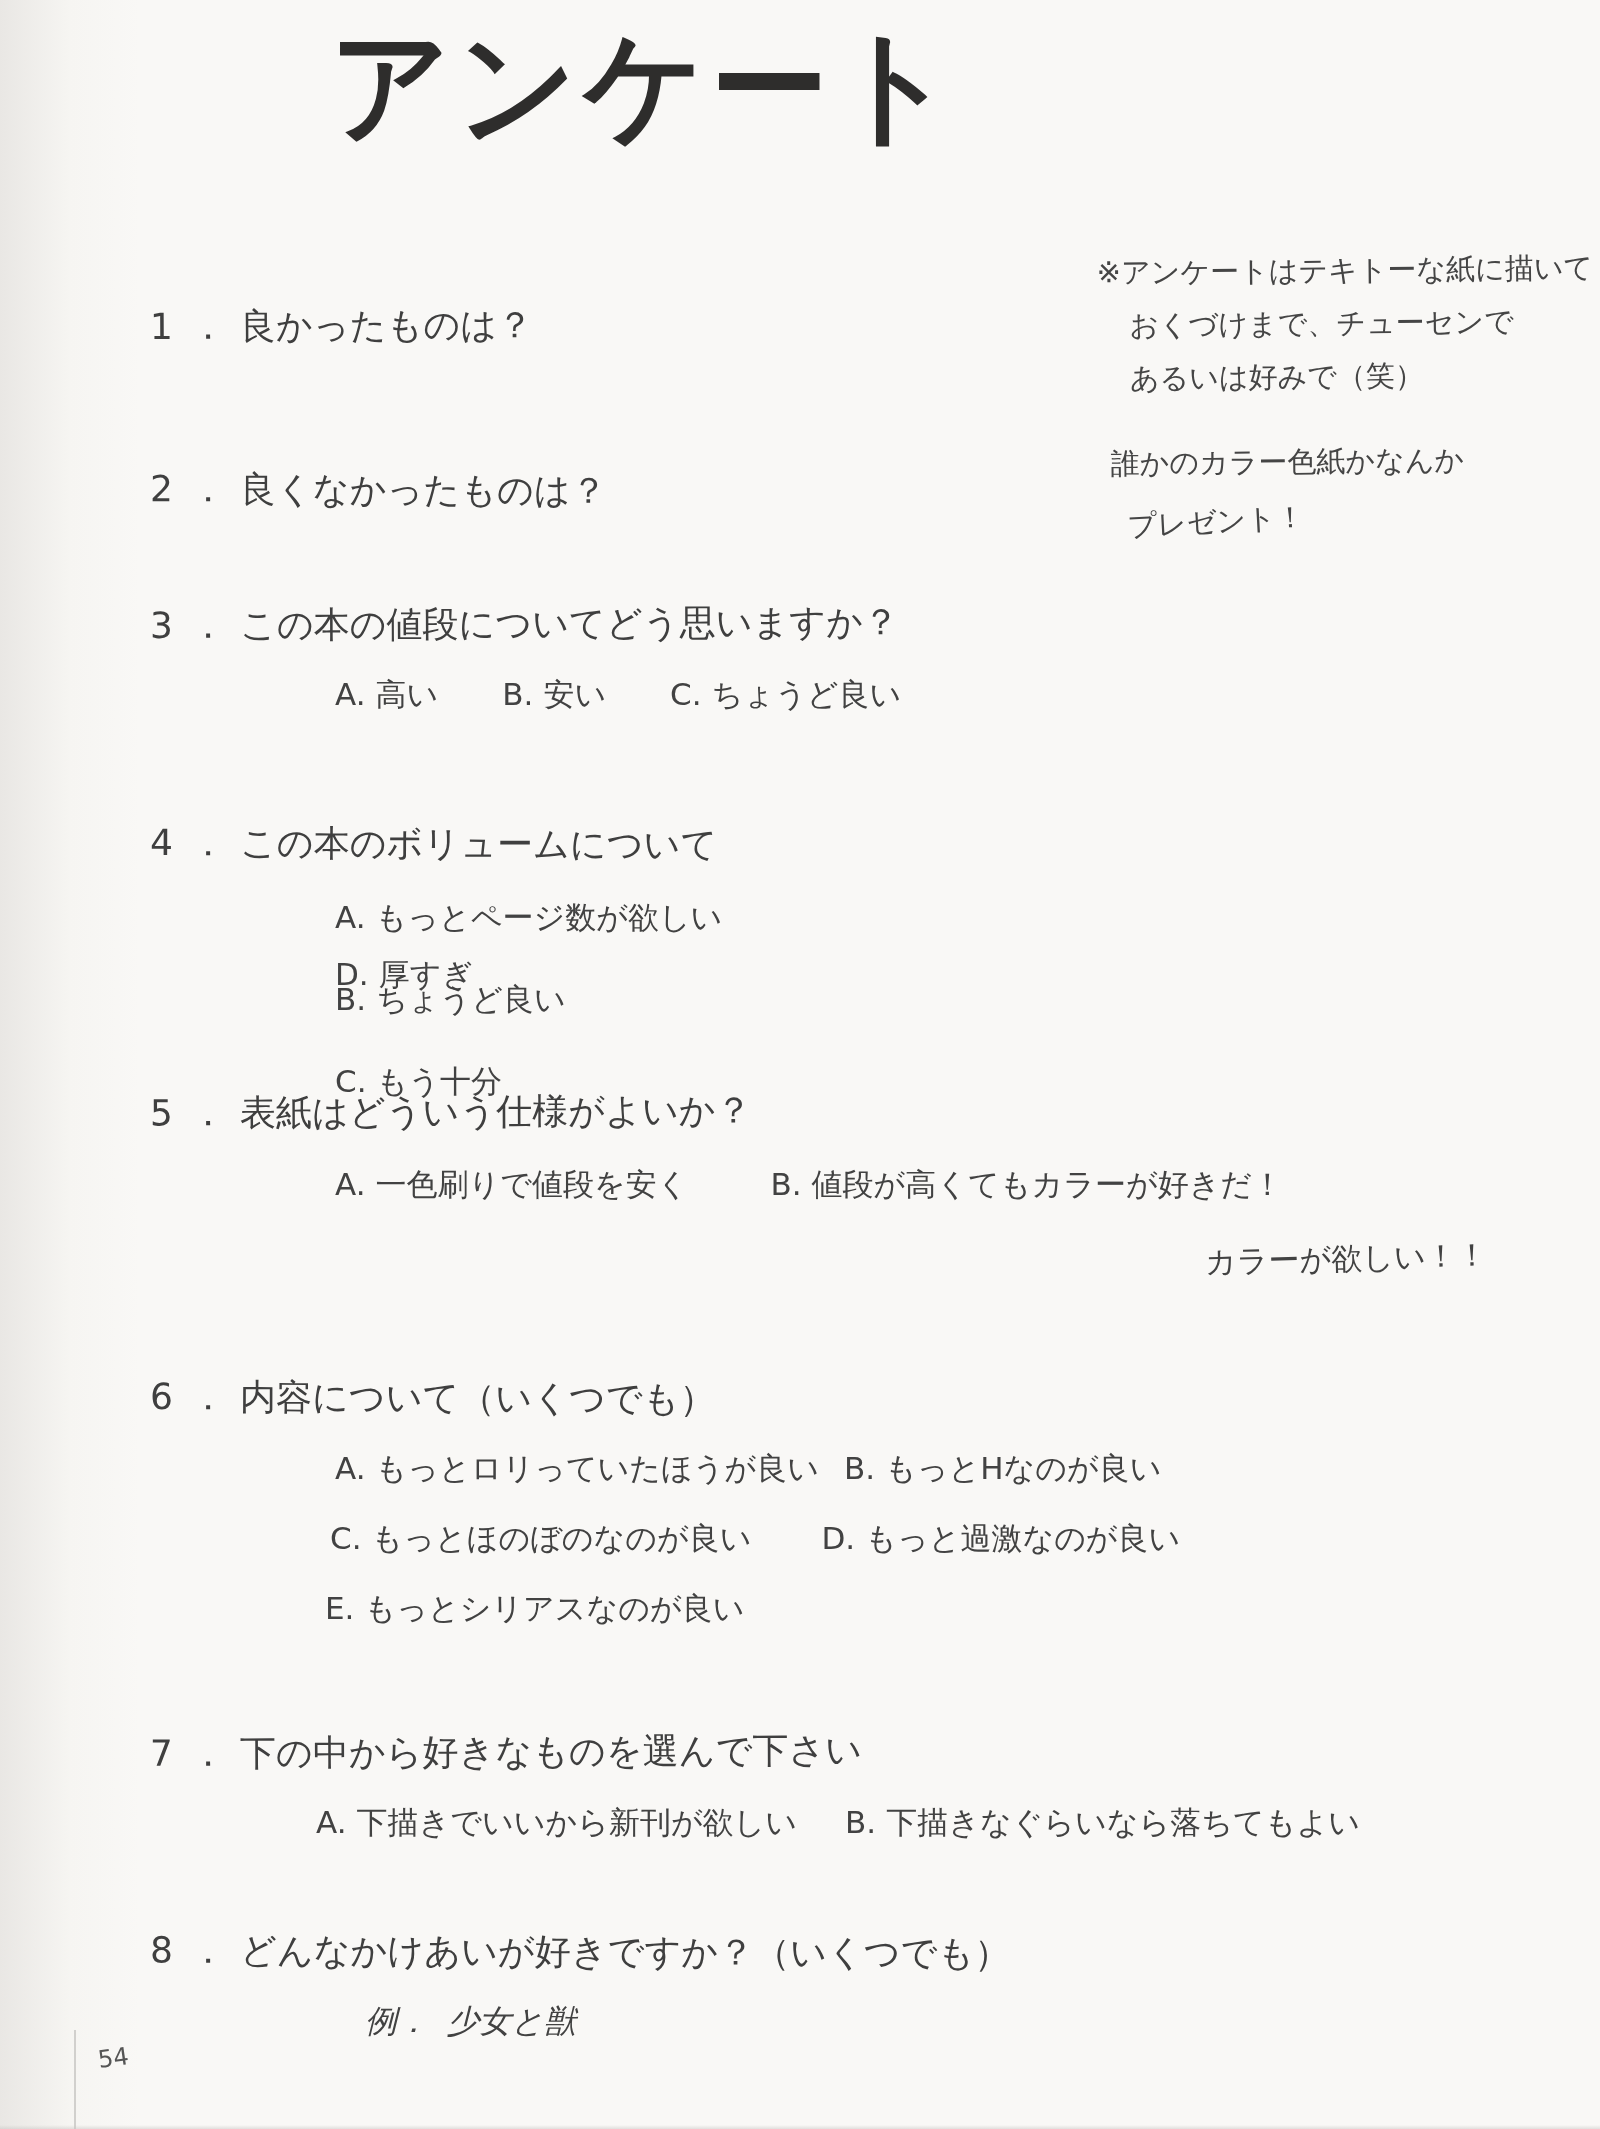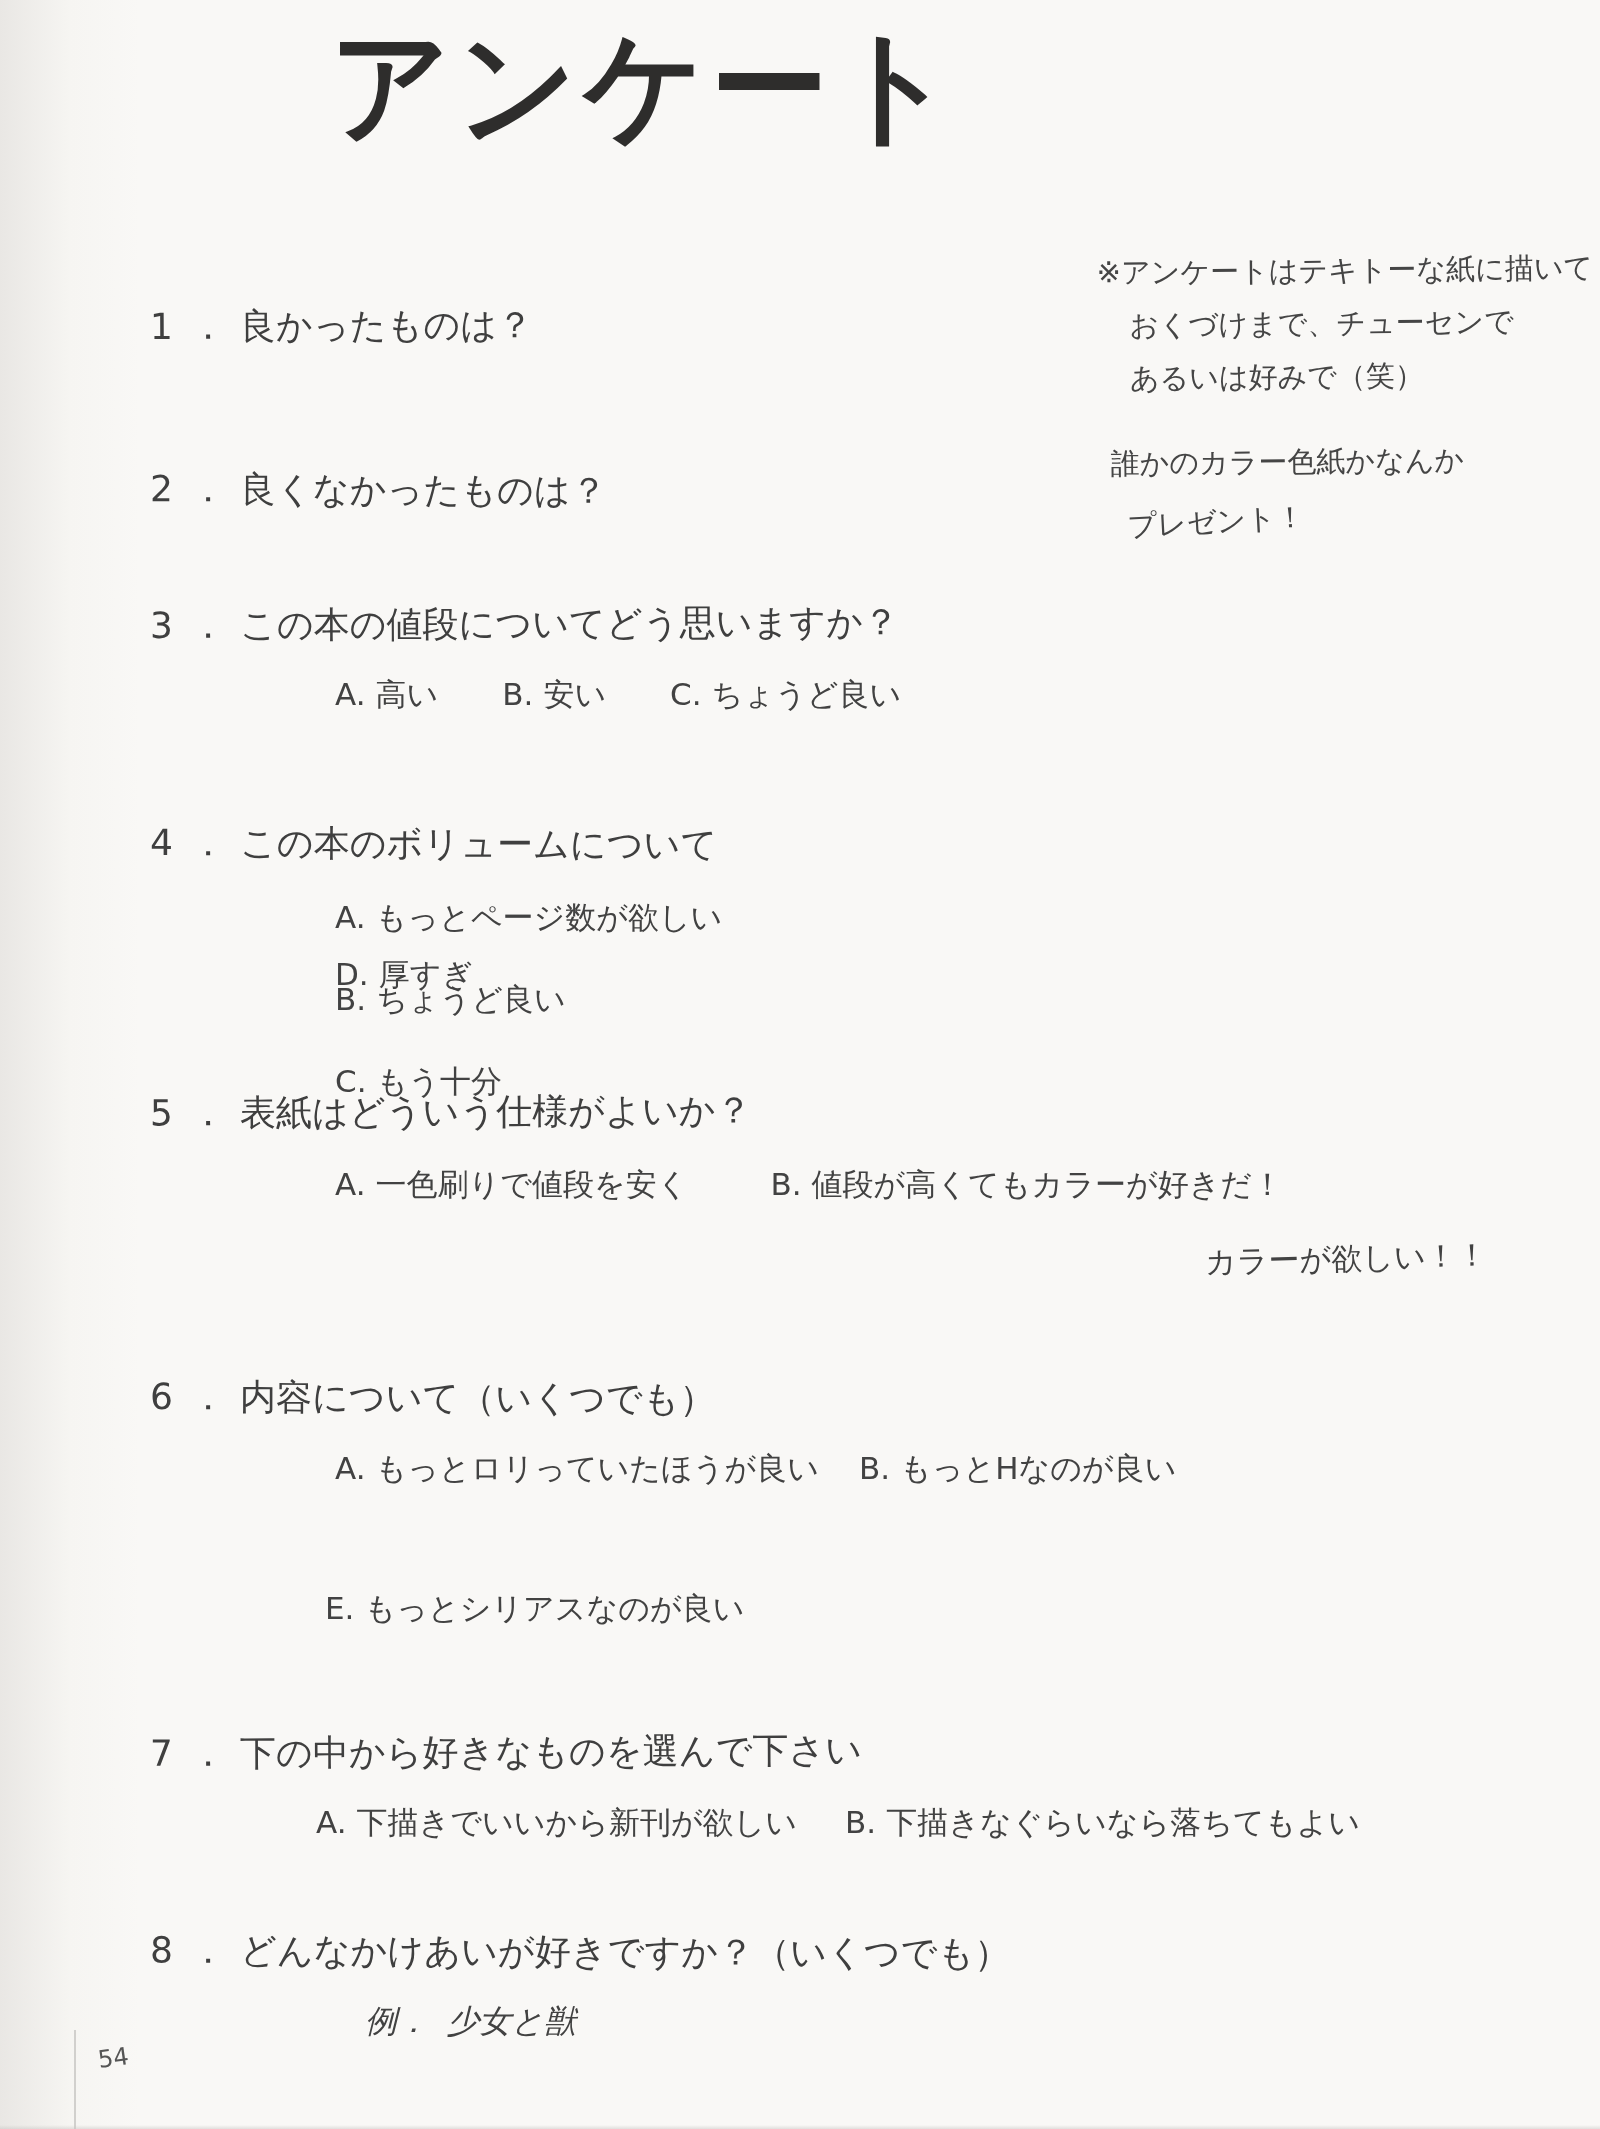--- a/index.html
+++ b/index.html
@@ -118,23 +118,27 @@
   </div>
   <div class="opts" style="top:1164px;left:335px;gap:82px;">
     <span class="opt"><span class="olabel">A.</span><span class="otext">一色刷りで値段を安く</span></span>
     <span class="opt"><span class="olabel">B.</span><span class="otext">値段が高くてもカラーが好きだ！</span></span>
   </div>
   <div class="extra-note" style="top:1238px;left:1205px;">カラーが欲しい！！</div>
 
   <div class="q w2" style="top:1374px;">
     <span class="qnum">6</span><span class="qsep">．</span><span class="qtext">内容について（いくつでも）</span>
   </div>
-  <div class="opts" style="top:1448px;left:335px;gap:40px;">
+  <div class="opts" style="top:1448px;left:335px;gap:25px;">
     <span class="opt"><span class="olabel">A.</span><span class="otext">もっとロリっていたほうが良い</span></span>
     <span class="opt"><span class="olabel">B.</span><span class="otext">もっとHなのが良い</span></span>
+  </div>
+  <div class="opts" style="top:1518px;left:330px;gap:70px;">
+    <span class="opt"><span class="olabel">C.</span><span class="otext">もっとほのぼのなのが良い</span></span>
+    <span class="opt"><span class="olabel">D.</span><span class="otext">もっと過激なのが良い</span></span>
   </div>
   <div class="opts" style="top:1588px;left:325px;">
     <span class="opt"><span class="olabel">E.</span><span class="otext">もっとシリアスなのが良い</span></span>
   </div>
 
   <div class="q w1" style="top:1728px;">
     <span class="qnum">7</span><span class="qsep">．</span><span class="qtext">下の中から好きなものを選んで下さい</span>
   </div>
   <div class="opts" style="top:1802px;left:316px;gap:48px;">
     <span class="opt"><span class="olabel">A.</span><span class="otext">下描きでいいから新刊が欲しい</span></span>

